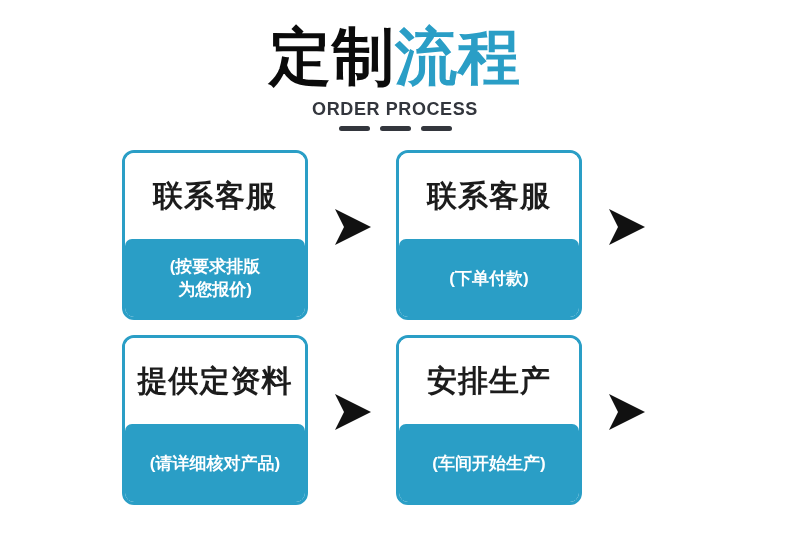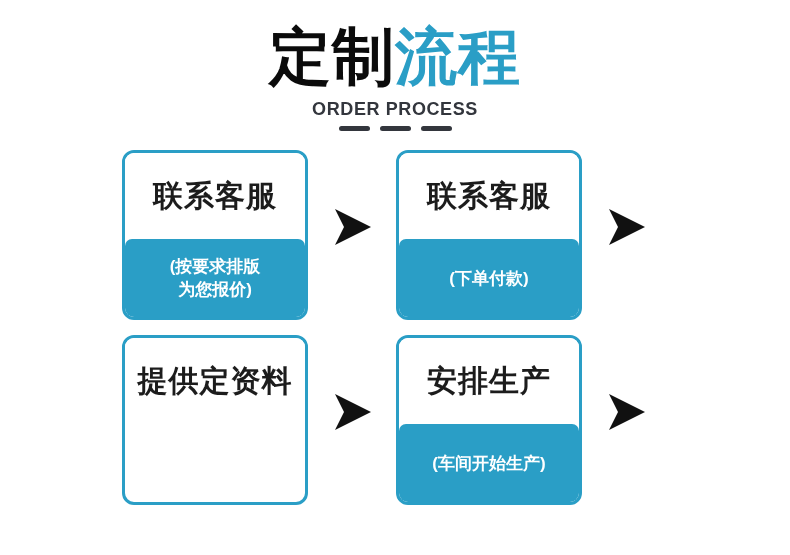--- a/index.html
+++ b/index.html
@@ -208,20 +208,23 @@
       </div>
 
     </div>
 
     <div class="row">
       <div class="cell">
         <div class="card">
           <div class="card-top">
             <div class="card-title">提供定资料</div>
           </div>
+          <div class="card-bottom">
+            <div class="card-note">(请详细核对产品)</div>
+          </div>
         </div>
       </div>
 
       <div class="gap">
         <div class="arrow-wrap">
           <svg viewBox="0 0 46 44" xmlns="http://www.w3.org/2000/svg">
             <path d="M6 4 L42 22 L6 40 L15 22 Z" fill="#111111"></path>
           </svg>
         </div>
       </div>

